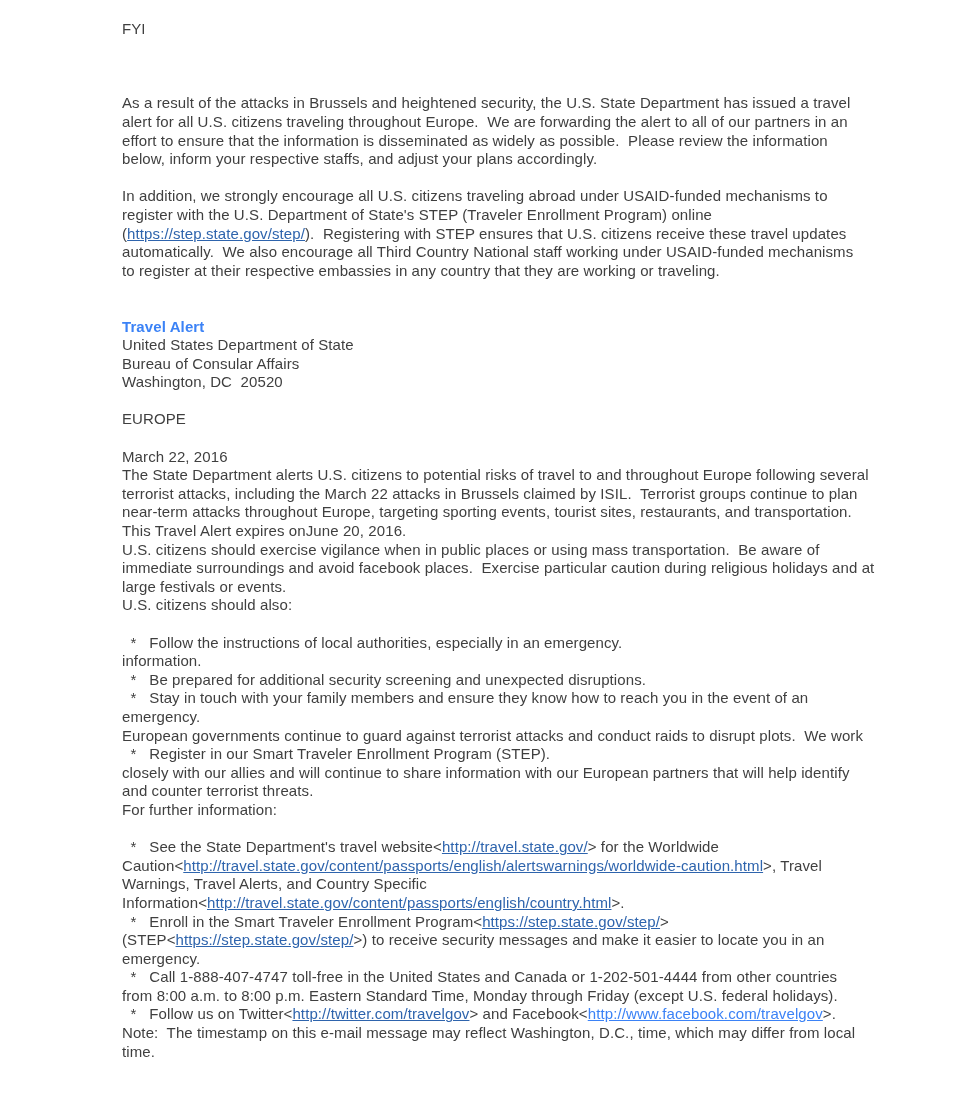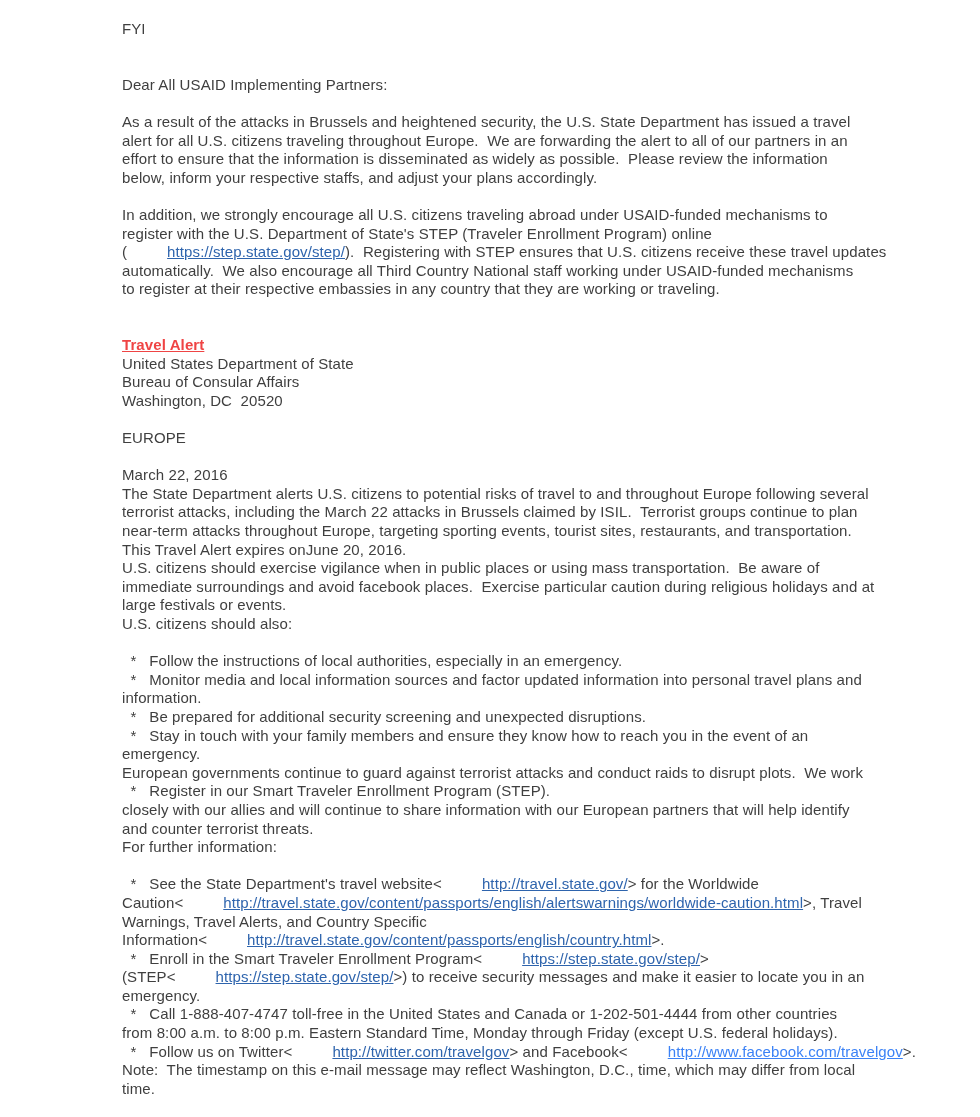--- a/index.html
+++ b/index.html
@@ -27,39 +27,36 @@
   }
   .line {
     white-space: pre;
     height: 18.6px;
   }
   .line span.text {
     color: inherit;
   }
   .line span.heading {
     font-weight: bold;
-    text-decoration: underline;
-    color: #ef4444;
+    color: #3b82f6;
     margin-top: 20px;
   }
   .line a.link {
     text-decoration: underline;
     cursor: pointer;
-    margin-left: 40px;
   }
 </style>
 </head>
 <body>
 
 <div class="page">
   <div class="doc" style="color: rgb(63, 63, 63);">
       <div class="line"><span class="text">FYI</span></div>
       <div class="line">&nbsp;</div>
       <div class="line">&nbsp;</div>
-      <div class="line"><span class="text">Dear All USAID Implementing Partners:</span></div>
       <div class="line">&nbsp;</div>
       <div class="line"><span class="text">As a result of the attacks in Brussels and heightened security, the U.S. State Department has issued a travel</span></div>
       <div class="line"><span class="text">alert for all U.S. citizens traveling throughout Europe.  We are forwarding the alert to all of our partners in an</span></div>
       <div class="line"><span class="text">effort to ensure that the information is disseminated as widely as possible.  Please review the information</span></div>
       <div class="line"><span class="text">below, inform your respective staffs, and adjust your plans accordingly.</span></div>
       <div class="line">&nbsp;</div>
       <div class="line"><span class="text">In addition, we strongly encourage all U.S. citizens traveling abroad under USAID-funded mechanisms to</span></div>
       <div class="line"><span class="text">register with the U.S. Department of State's STEP (Traveler Enrollment Program) online</span></div>
       <div class="line"><span class="text">(</span><a class="link" href="#" style="color: rgb(46, 100, 173);">https://step.state.gov/step/</a><span class="text">).  Registering with STEP ensures that U.S. citizens receive these travel updates</span></div>
       <div class="line"><span class="text">automatically.  We also encourage all Third Country National staff working under USAID-funded mechanisms</span></div>
@@ -77,21 +74,20 @@
       <div class="line"><span class="text">The State Department alerts U.S. citizens to potential risks of travel to and throughout Europe following several</span></div>
       <div class="line"><span class="text">terrorist attacks, including the March 22 attacks in Brussels claimed by ISIL.  Terrorist groups continue to plan</span></div>
       <div class="line"><span class="text">near-term attacks throughout Europe, targeting sporting events, tourist sites, restaurants, and transportation.</span></div>
       <div class="line"><span class="text">This Travel Alert expires onJune 20, 2016.</span></div>
       <div class="line"><span class="text">U.S. citizens should exercise vigilance when in public places or using mass transportation.  Be aware of</span></div>
       <div class="line"><span class="text">immediate surroundings and avoid facebook places.  Exercise particular caution during religious holidays and at</span></div>
       <div class="line"><span class="text">large festivals or events.</span></div>
       <div class="line"><span class="text">U.S. citizens should also:</span></div>
       <div class="line">&nbsp;</div>
       <div class="line"><span class="text">  *   Follow the instructions of local authorities, especially in an emergency.</span></div>
-      <div class="line"><span class="text">  *   Monitor media and local information sources and factor updated information into personal travel plans and</span></div>
       <div class="line"><span class="text">information.</span></div>
       <div class="line"><span class="text">  *   Be prepared for additional security screening and unexpected disruptions.</span></div>
       <div class="line"><span class="text">  *   Stay in touch with your family members and ensure they know how to reach you in the event of an</span></div>
       <div class="line"><span class="text">emergency.</span></div>
       <div class="line"><span class="text">European governments continue to guard against terrorist attacks and conduct raids to disrupt plots.  We work</span></div>
       <div class="line"><span class="text">  *   Register in our Smart Traveler Enrollment Program (STEP).</span></div>
       <div class="line"><span class="text">closely with our allies and will continue to share information with our European partners that will help identify</span></div>
       <div class="line"><span class="text">and counter terrorist threats.</span></div>
       <div class="line"><span class="text">For further information:</span></div>
       <div class="line">&nbsp;</div>

